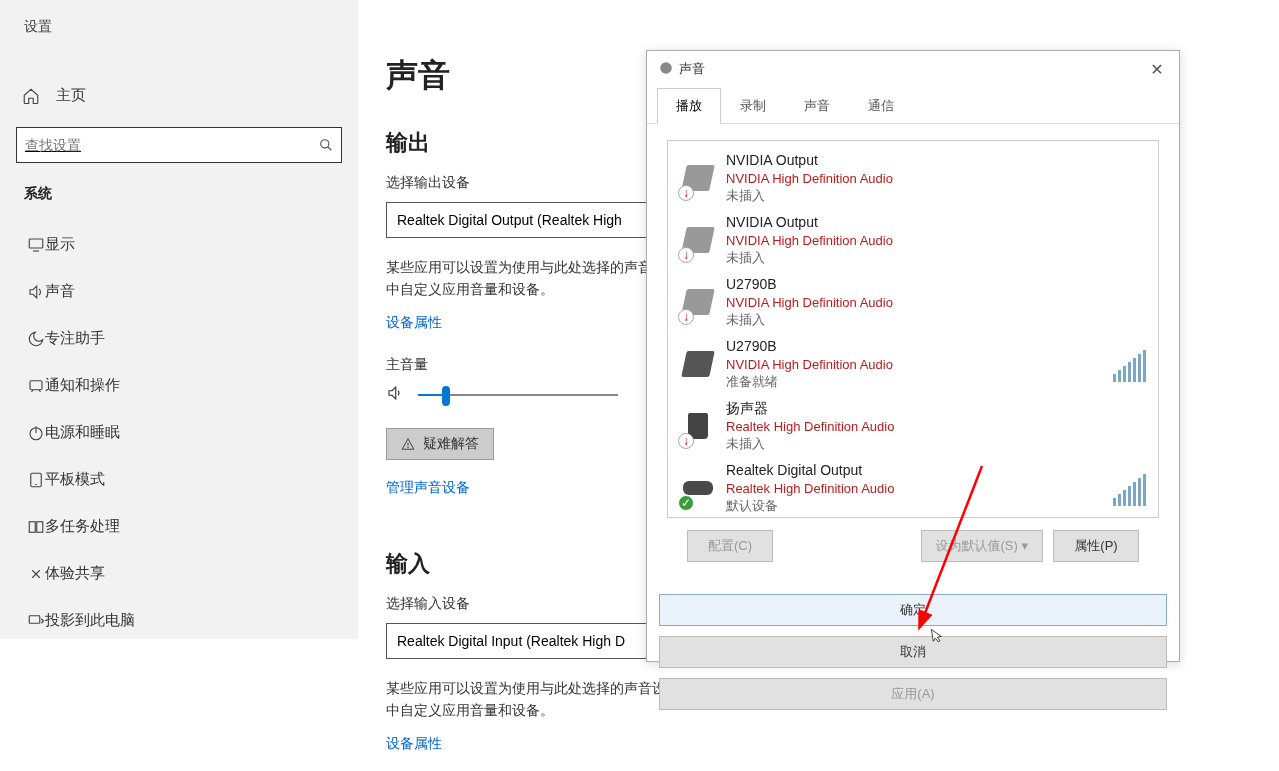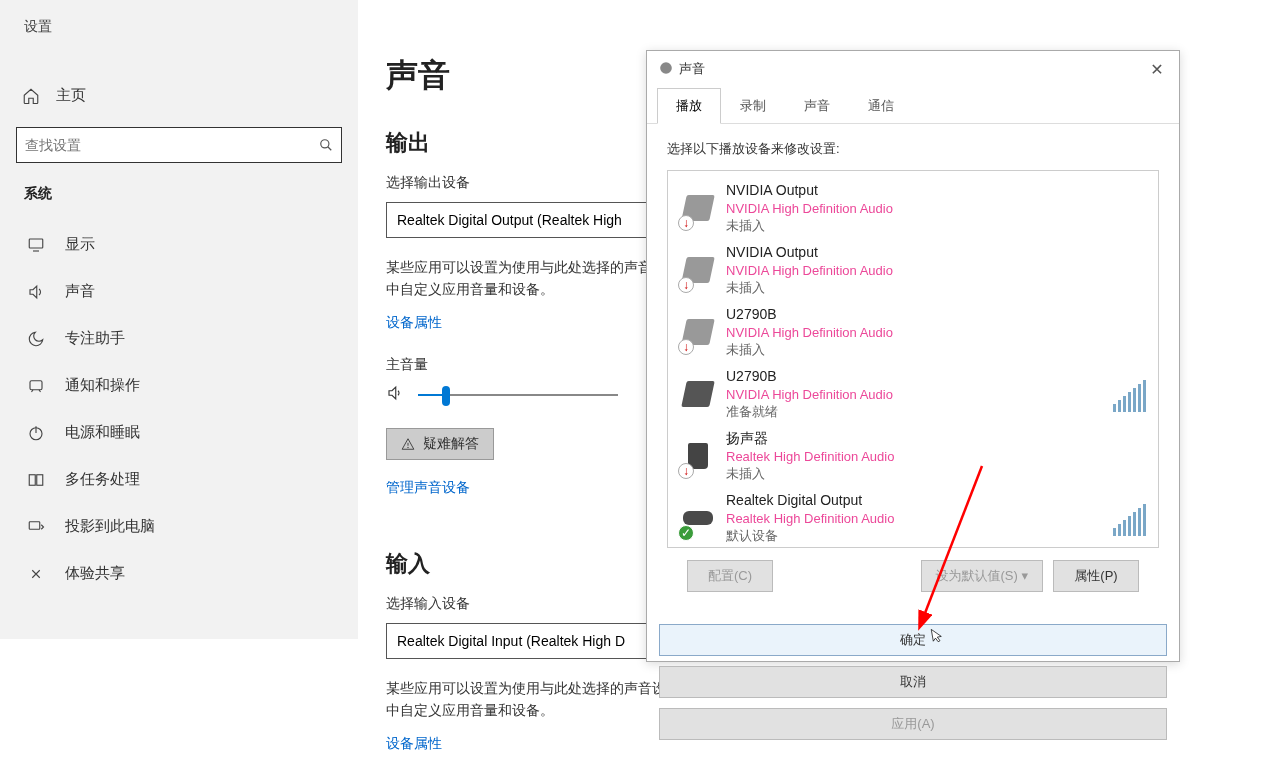--- a/index.html
+++ b/index.html
@@ -4,24 +4,24 @@
 <style>
 * { margin: 0; padding: 0; box-sizing: border-box; font-family: "Segoe UI", "Microsoft YaHei", sans-serif; }
 body { background: #fff; width: 1279px; height: 771px; overflow: hidden; position: relative; }
 
 .sidebar { position: absolute; left: 0; top: 0; width: 358px; height: 639px; background: #f2f2f2; padding: 18px 12px; }
 .sidebar .title { font-size: 14px; color: #444; margin-left: 12px; margin-bottom: 40px; }
 .home-row { display: flex; align-items: center; gap: 16px; padding: 10px 10px; margin-bottom: 12px; }
 .home-row .icon { width: 18px; height: 18px; color: #444; }
 .home-row .label { font-size: 15px; color: #333; }
 .search-box { display: flex; align-items: center; border: 1px solid #333; background: #fff; height: 36px; width: 326px; margin: 0 4px 22px 4px; padding: 0 8px; }
-.search-box input { border: none; outline: none; flex: 1; font-size: 14px; background: transparent; }
+.search-box input { border: none; outline: none; flex: 1; font-size: 14px; background: transparent; text-decoration: underline; }
 .search-box .icon { width: 14px; height: 14px; color: #555; }
 .category-label { font-size: 14px; font-weight: 600; color: #222; margin: 12px 0 18px 12px; }
-.nav-item { display: flex; align-items: center; gap: 20px; padding: 14px 12px; cursor: default; border-left: 3px solid transparent; }
+.nav-item { display: flex; align-items: center; padding: 14px 12px; cursor: default; border-left: 3px solid transparent; }
 .nav-item .icon { width: 18px; height: 18px; color: #444; display:flex; align-items:center; justify-content:center; }
 .nav-item .label { font-size: 15px; color: #333; }
 
 .main { position: absolute; left: 386px; top: 54px; right: 24px; }
 .main h1 { font-size: 32px; font-weight: 600; margin-bottom: 30px; color: #222; }
 .main h2 { font-size: 22px; font-weight: 600; margin-bottom: 16px; color: #222; }
 .main .field-label { font-size: 14px; color: #333; margin-bottom: 10px; }
 .select-box { border: 1px solid #555; height: 36px; display: flex; align-items: center; padding: 17px 10px; font-size: 14px; margin-bottom: 18px; width: 400px; }
 .desc { font-size: 14px; color: #333; line-height: 1.6; margin-bottom: 12px; max-width: 530px; }
 .link { color: #0066cc; font-size: 14px; cursor: default; display: inline-block; margin-bottom: 24px; }
@@ -46,21 +46,21 @@
 .device-icon { width:36px; height:42px; display:flex; flex-direction:column; align-items:center; justify-content:center; position:relative; }
 .device-icon .base { width:28px; height:26px; background:#999; border-radius:2px; transform: skewX(-12deg); }
 .device-icon .base.dark { background:#555; }
 .device-icon .base.speaker { background:#444; width:20px; height:26px; border-radius:2px 2px 4px 4px; transform:none; }
 .device-icon .base.digital { background:#4a4a4a; width:30px; height:14px; border-radius:6px; transform:none; }
 .device-icon .badge { position:absolute; bottom:-2px; left:-2px; width:16px; height:16px; border-radius:50%; display:flex; align-items:center; justify-content:center; font-size:12px; color:#fff; border:1px solid #fff; }
 .device-icon .badge.down { background:#fff; color:#c00; border:1px solid #aaa; }
 .device-icon .badge.check { background:#3a9c3a; }
 .device-text { display:flex; flex-direction:column; line-height:1.35; }
 .device-text .name { font-size:14px; color:#222; }
-.device-text .driver { font-size:13px; color:#ec4899; }
+.device-text .driver { font-size:13px; color:#b91c1c; }
 .device-text .status { font-size:13px; color:#666; }
 .level-bars { margin-left:auto; display:flex; gap:2px; align-items:flex-end; height:36px; }
 .level-bars span { width:3px; background:#7aa7c7; }
 
 .dialog-actions { display:flex; gap:10px; padding: 12px 20px 0; }
 .dialog-actions .spacer { flex:1; }
 .dlg-btn { background:#e1e1e1; border:1px solid #bbb; padding:6px 14px; font-size:13px; color:#333; min-width:86px; text-align:center; }
 .dlg-btn.disabled { color:#999; }
 .dialog-bottom { display:flex; gap:10px; justify-content:flex-start; padding: 16px 12px; flex-direction: column; }
 .dlg-btn.ok { background:#eaf3fb; border:1px solid #8aa9c9; }
@@ -132,42 +132,51 @@
           <svg viewBox="0 0 24 24" width="18" height="18" fill="none" stroke="currentColor" stroke-width="1.5">
             <circle cx="12" cy="13" r="8"></circle>
             <line x1="12" y1="3" x2="12" y2="12"></line>
           </svg>
         </span>
         <span class="label">电源和睡眠</span>
       </div>
       <div class="nav-item">
         <span class="icon">
           <svg viewBox="0 0 24 24" width="18" height="18" fill="none" stroke="currentColor" stroke-width="1.5">
+            <rect x="5" y="3" width="14" height="18" rx="2"></rect>
+            <line x1="11" y1="18" x2="13" y2="18"></line>
+          </svg>
+        </span>
+        <span class="label">平板模式</span>
+      </div>
+      <div class="nav-item">
+        <span class="icon">
+          <svg viewBox="0 0 24 24" width="18" height="18" fill="none" stroke="currentColor" stroke-width="1.5">
             <rect x="3" y="5" width="8" height="14"></rect>
             <rect x="13" y="5" width="8" height="14"></rect>
           </svg>
         </span>
         <span class="label">多任务处理</span>
       </div>
       <div class="nav-item">
         <span class="icon">
           <svg viewBox="0 0 24 24" width="18" height="18" fill="none" stroke="currentColor" stroke-width="1.5">
+            <path d="M7 17l10-10M7 7l10 10"></path>
+          </svg>
+        </span>
+        <span class="label">体验共享</span>
+      </div>
+      <div class="nav-item">
+        <span class="icon">
+          <svg viewBox="0 0 24 24" width="18" height="18" fill="none" stroke="currentColor" stroke-width="1.5">
             <rect x="3" y="5" width="14" height="10" rx="1"></rect>
             <path d="M19 9l3 3-3 3"></path>
           </svg>
         </span>
         <span class="label">投影到此电脑</span>
-      </div>
-      <div class="nav-item">
-        <span class="icon">
-          <svg viewBox="0 0 24 24" width="18" height="18" fill="none" stroke="currentColor" stroke-width="1.5">
-            <path d="M7 17l10-10M7 7l10 10"></path>
-          </svg>
-        </span>
-        <span class="label">体验共享</span>
       </div>
     </div>
 </div>
 
 <div class="main">
   <h1>声音</h1>
 
   <h2>输出</h2>
   <div class="field-label">选择输出设备</div>
   <div class="select-box">Realtek Digital Output (Realtek High</div>
@@ -217,21 +226,20 @@
     </div>
     <div class="close">✕</div>
   </div>
   <div class="tabs" id="dialog-tabs">
       <div class="tab active">播放</div>
       <div class="tab">录制</div>
       <div class="tab">声音</div>
       <div class="tab">通信</div>
     </div>
   <div class="dialog-body">
-    <div class="instr">选择以下播放设备来修改设置:</div>
     <div class="device-list" id="device-list">
         <div class="device-item">
           <div class="device-icon">
             <div class="base"></div>
             <div class="badge down">↓</div>
           </div>
     <div class="device-text">
             <span class="name">NVIDIA Output</span>
     <span class="driver">NVIDIA High Definition Audio</span>
     <span class="status">未插入</span>

